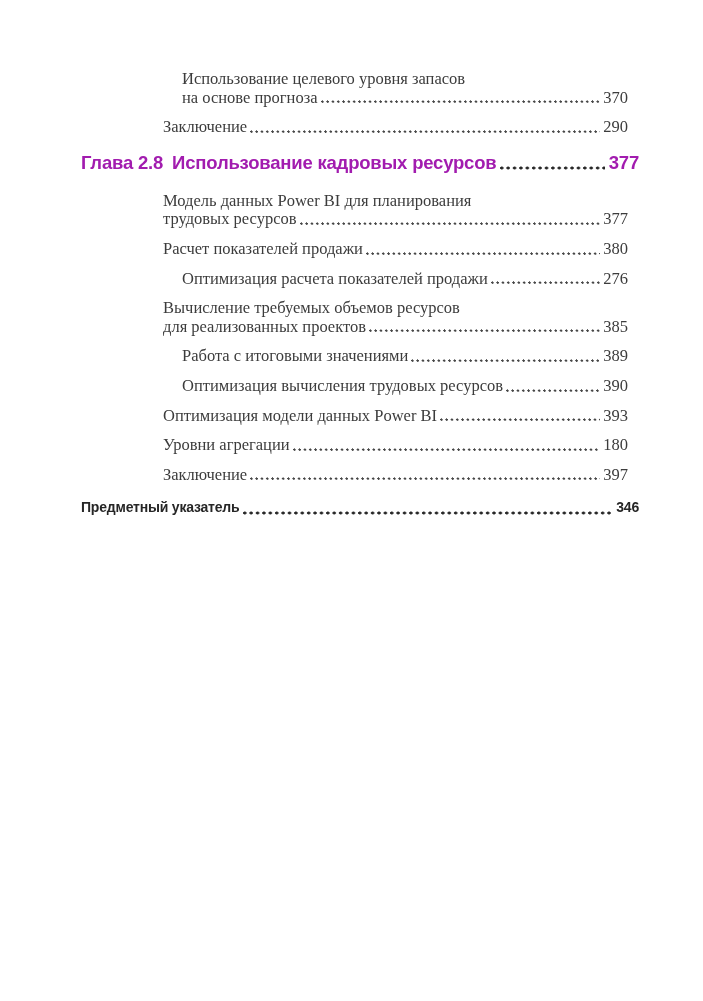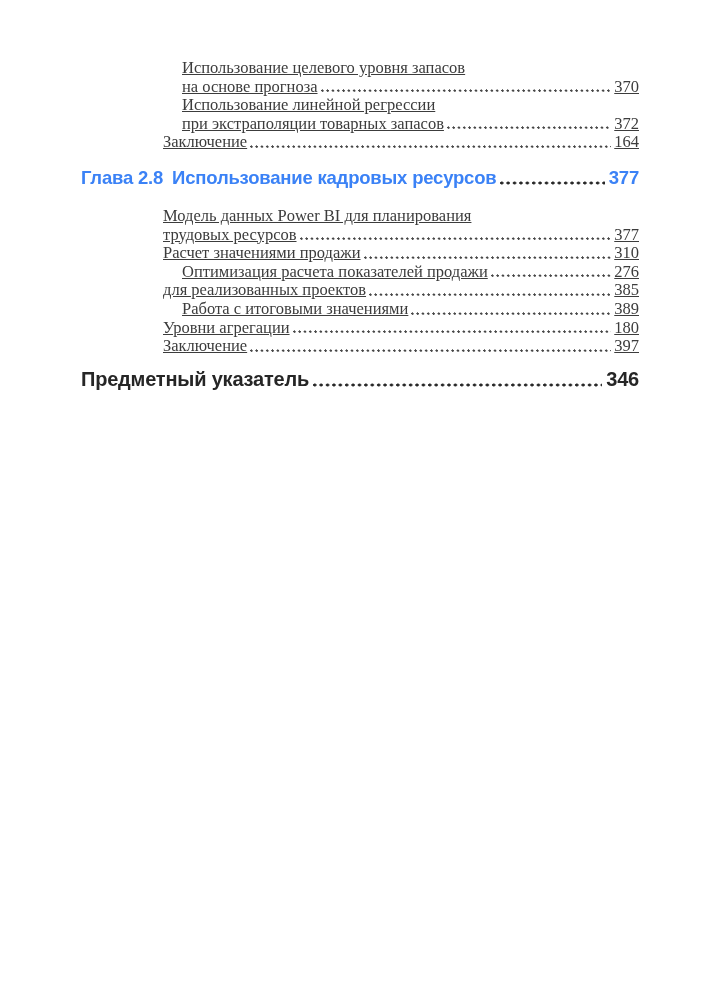--- a/index.html
+++ b/index.html
@@ -17,21 +17,21 @@
   }
   .toc {
     position: absolute;
     top: 59px;
     left: 81px;
     width: 558px;
     color: #3c3c3c;
     font-size: 16.5px;
     line-height: 18.6px;
   }
-  .entry { margin: 0; text-decoration: underline; }
+  .entry { margin: 11px; }
   .entry.lvl1 { margin-left: 82px; }
   .entry.lvl2 { margin-left: 101px; }
 
   .dot-line {
     display: flex;
     align-items: baseline;
     white-space: nowrap;
   }
   .wrap-line { white-space: nowrap; }
   .txt { flex: 0 0 auto; text-align: right; }
@@ -58,108 +58,115 @@
   .chapter-row {
     display: flex;
     align-items: baseline;
     margin-top: 13px;
     margin-bottom: 17px;
     font-family: "Liberation Sans", "DejaVu Sans", sans-serif;
     font-weight: 700;
     font-size: 18.5px;
     line-height: 25px;
     letter-spacing: -0.2px;
-    color: #3b82f6;
+    color: #a21caf;
   }
   .chapter-label {
     flex: 0 0 auto;
     margin-right: 9px;
   }
   .chapter-row .dot-line { flex: 1 1 auto; }
 
   .index-row {
     margin-top: 11px;
     font-family: "Liberation Sans", "DejaVu Sans", sans-serif;
     font-weight: 700;
-    font-size: 20px;
+    font-size: 14px;
     line-height: 25px;
     letter-spacing: -0.2px;
     color: #262626;
   }
 </style>
 </head>
 <body>
 
 <div class="page-canvas">
   <div class="toc">
       <div class="entry lvl2">
         <div class="wrap-line">Использование целевого уровня запасов</div>
         <div class="dot-line">
           <span class="txt">на основе прогноза</span>
           <span class="dots"></span>
           <span class="pg">370</span>
         </div>
       </div>
-      <div class="entry lvl2">
-        <div class="wrap-line">Использование линейной регрессии</div>
-        <div class="dot-line">
-          <span class="txt">при экстраполяции товарных запасов</span>
-          <span class="dots"></span>
-          <span class="pg">372</span>
-        </div>
-      </div>
       <div class="entry lvl1">
         <div class="dot-line">
           <span class="txt">Заключение</span>
           <span class="dots"></span>
-          <span class="pg">164</span>
+          <span class="pg">290</span>
         </div>
       </div>
       <div class="chapter-row">
         <span class="chapter-label">Глава 2.8</span>
         <div class="dot-line">
           <span class="txt">Использование кадровых ресурсов</span>
           <span class="dots dots-bold"></span>
           <span class="pg">377</span>
         </div>
       </div>
       <div class="entry lvl1">
         <div class="wrap-line">Модель данных Power BI для планирования</div>
         <div class="dot-line">
           <span class="txt">трудовых ресурсов</span>
           <span class="dots"></span>
           <span class="pg">377</span>
         </div>
       </div>
       <div class="entry lvl1">
         <div class="dot-line">
-          <span class="txt">Расчет значениями продажи</span>
+          <span class="txt">Расчет показателей продажи</span>
           <span class="dots"></span>
-          <span class="pg">310</span>
+          <span class="pg">380</span>
         </div>
       </div>
       <div class="entry lvl2">
         <div class="dot-line">
           <span class="txt">Оптимизация расчета показателей продажи</span>
           <span class="dots"></span>
           <span class="pg">276</span>
         </div>
       </div>
       <div class="entry lvl1">
+        <div class="wrap-line">Вычисление требуемых объемов ресурсов</div>
         <div class="dot-line">
           <span class="txt">для реализованных проектов</span>
           <span class="dots"></span>
           <span class="pg">385</span>
         </div>
       </div>
       <div class="entry lvl2">
         <div class="dot-line">
           <span class="txt">Работа с итоговыми значениями</span>
           <span class="dots"></span>
           <span class="pg">389</span>
+        </div>
+      </div>
+      <div class="entry lvl2">
+        <div class="dot-line">
+          <span class="txt">Оптимизация вычисления трудовых ресурсов</span>
+          <span class="dots"></span>
+          <span class="pg">390</span>
+        </div>
+      </div>
+      <div class="entry lvl1">
+        <div class="dot-line">
+          <span class="txt">Оптимизация модели данных Power BI</span>
+          <span class="dots"></span>
+          <span class="pg">393</span>
         </div>
       </div>
       <div class="entry lvl1">
         <div class="dot-line">
           <span class="txt">Уровни агрегации</span>
           <span class="dots"></span>
           <span class="pg">180</span>
         </div>
       </div>
       <div class="entry lvl1">

